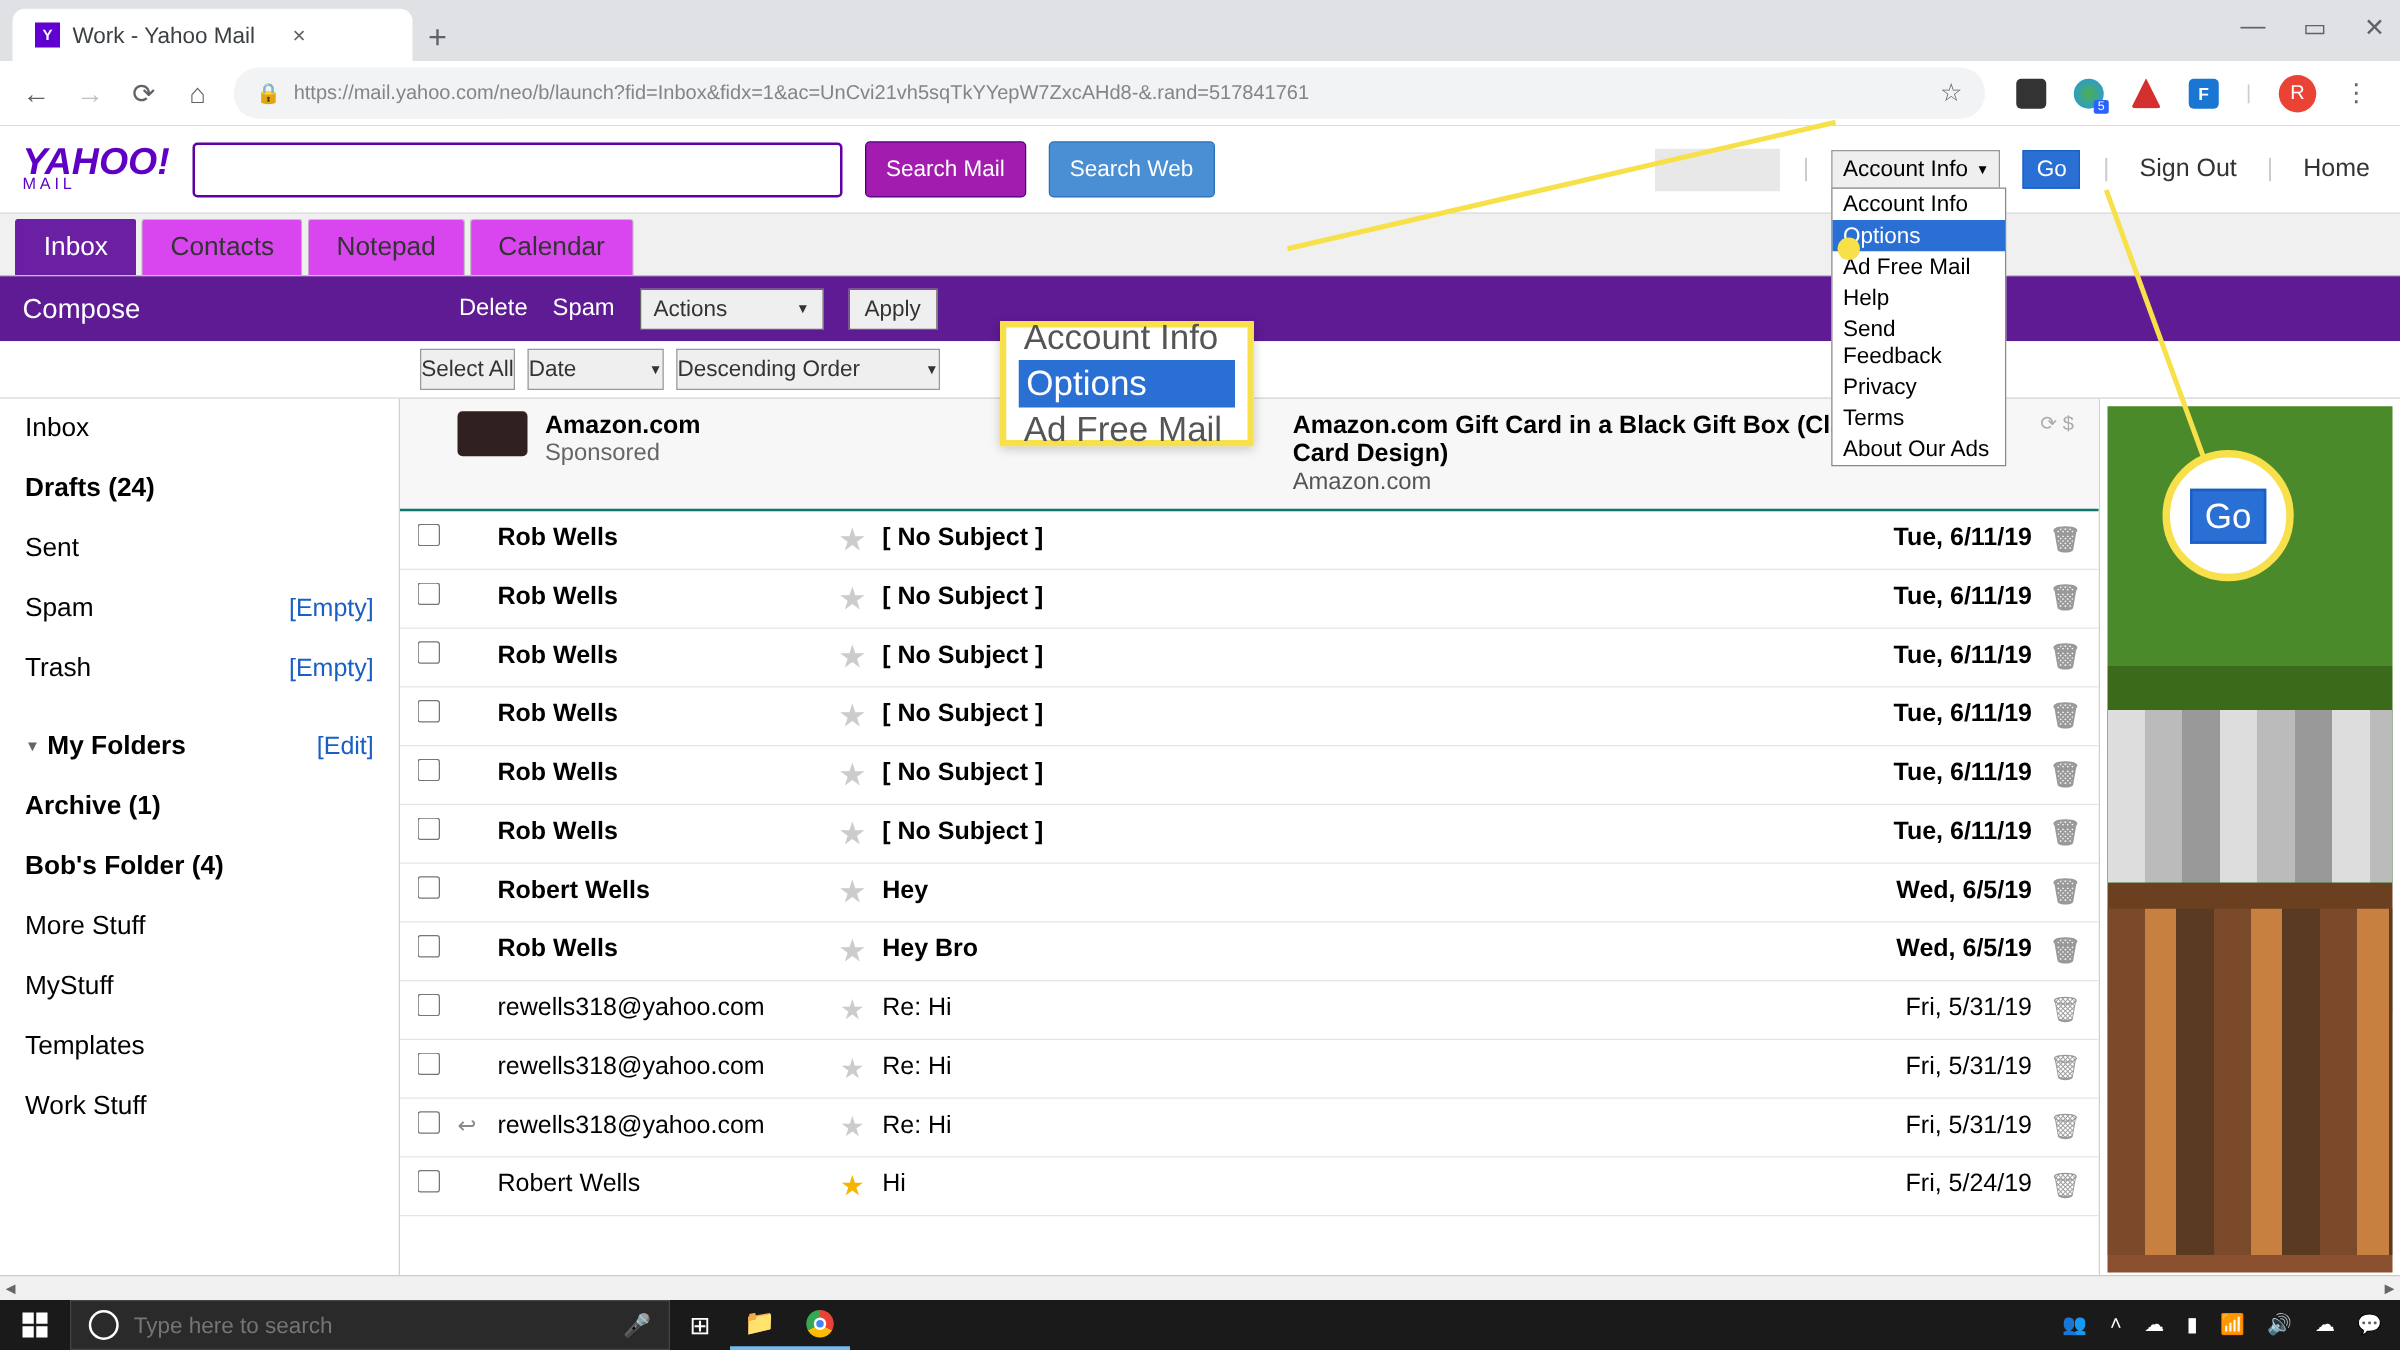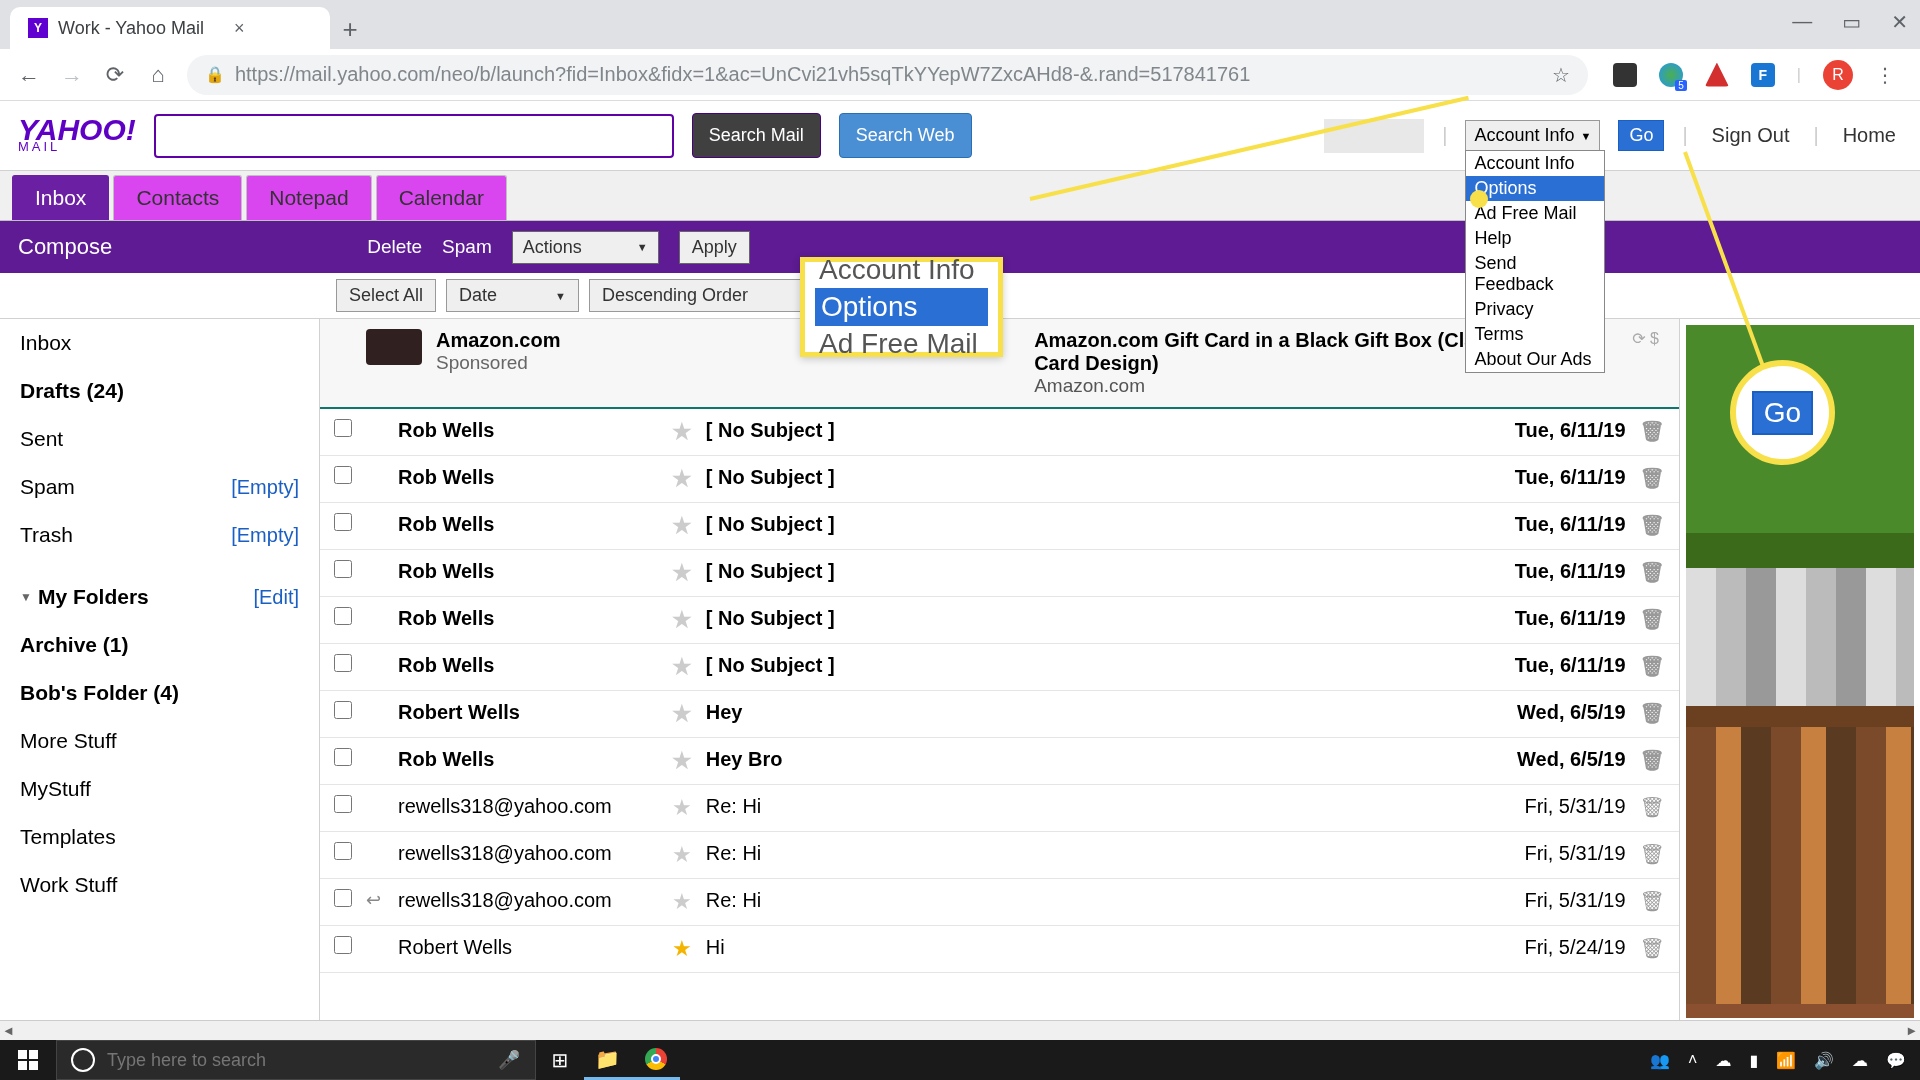--- a/index.html
+++ b/index.html
@@ -11,30 +11,30 @@
 .tab-close{color:#5f6368;cursor:pointer;font-size:18px;margin-left:20px}
 .new-tab{width:40px;height:40px;display:flex;align-items:center;justify-content:center;color:#5f6368;font-size:26px;cursor:pointer}
 .window-controls{position:absolute;right:12px;top:10px;display:flex;gap:30px}
 .window-controls span{color:#5f6368;font-size:20px;cursor:pointer}
 
 .url-bar{background:#fff;height:52px;display:flex;align-items:center;gap:15px;padding:0 15px;border-bottom:1px solid #dadce0}
 .nav-btn{color:#5f6368;font-size:22px;cursor:pointer;width:28px;text-align:center}
 .nav-btn.disabled{color:#bdc1c6}
 .url-field{flex:1;display:flex;align-items:center;gap:10px;background:#f1f3f4;border-radius:20px;padding:8px 18px}
 .lock-icon{color:#5f6368;font-size:16px}
-.url-text{font-size:20px;color:#80868b;flex:1}
+.url-text{font-size:16px;color:#80868b;flex:1}
 .url-right{display:flex;align-items:center;gap:22px;padding:0 10px}
 .ext-icon{width:24px;height:24px;border-radius:4px}
 .avatar-r{width:30px;height:30px;border-radius:50%;background:#ea4335;color:#fff;display:flex;align-items:center;justify-content:center;font-size:16px;font-weight:500}
 
 .yahoo-header{background:#fff;padding:10px 18px;display:flex;align-items:center;gap:18px;border-bottom:1px solid #d1d1d1;height:70px}
 .yahoo-logo{font-family:'Times New Roman',serif;font-weight:bold;font-style:italic;font-size:30px;color:#5f01c4;line-height:0.8}
 .yahoo-logo small{display:block;font-size:13px;font-style:normal;letter-spacing:3px;font-weight:normal}
 .search-box{width:520px;height:44px;border:2px solid #6001a5;border-radius:4px;background:#fff}
-.btn-search{background:#404040;color:#fff;border:1px solid #4a0080;padding:11px 16px;font-size:18px;border-radius:4px;cursor:pointer}
+.btn-search{background:#a21caf;color:#fff;border:1px solid #4a0080;padding:11px 16px;font-size:18px;border-radius:4px;cursor:pointer}
 .btn-web{background:#4a8fd4;color:#fff;border:1px solid #2a6fb4;padding:11px 16px;font-size:18px;border-radius:4px;cursor:pointer}
 .yh-spacer{flex:1}
 .blur-box{width:100px;height:34px;background:#e8e8e8}
 .account-select{background:#efefef;border:1px solid #999;padding:4px 8px;font-size:18px;cursor:pointer;display:flex;align-items:center;gap:6px}
 .account-select::after{content:"▼";font-size:11px}
 .go-btn{background:#2a6fd4;color:#fff;border:1px solid #1a5fc4;padding:4px 10px;font-size:18px;cursor:pointer}
 .header-link{font-size:20px;color:#333;cursor:pointer;padding:0 6px}
 .sep{color:#ccc;font-size:20px}
 
 .dropdown{position:absolute;background:#fff;border:1px solid #888;z-index:100;min-width:140px}
@@ -46,21 +46,21 @@
 .nav-tab.active{background:#6b1fa3;color:#fff;border-color:#6b1fa3}
 
 .toolbar{background:#5e1b93;color:#fff;display:flex;align-items:center;padding:8px 18px;gap:20px;height:52px}
 .compose{font-size:22px;cursor:pointer}
 .tb-link{font-size:19px;cursor:pointer}
 .tb-select{background:#efefef;color:#333;border:1px solid #666;padding:5px 10px;font-size:18px;cursor:pointer;display:flex;align-items:center;gap:55px}
 .tb-select::after{content:"▼";font-size:11px}
 .tb-apply{background:#efefef;color:#333;border:1px solid #666;padding:5px 12px;font-size:18px;cursor:pointer}
 
 .toolbar2{background:#fff;display:flex;align-items:center;padding:6px 18px 6px 336px;gap:10px;border-bottom:1px solid #d1d1d1}
-.tb2-btn{background:#efefef;color:#333;border:1px solid #999;padding:5px 12px;font-size:18px;cursor:pointer;display:flex;align-items:center;gap:8px}
+.tb2-btn{background:#efefef;color:#333;border:1px solid #999;padding:5px 0;font-size:18px;cursor:pointer;display:flex;align-items:center;gap:8px}
 .tb2-sel::after{content:"▼";font-size:11px;margin-left:50px}
 
 .main{display:flex;height:calc(100% - 49px - 52px - 70px - 44px - 52px - 48px - 20px - 40px)}
 .sidebar{width:320px;border-right:1px solid #d1d1d1;background:#fff;padding-top:0}
 .sb-item{padding:12px 20px;font-size:21px;display:flex;justify-content:space-between;align-items:center;cursor:pointer}
 .sb-link{color:#1a5fc4;font-size:20px}
 .sb-header{display:flex;align-items:center;gap:6px;font-weight:bold}
 .sb-tri{font-size:12px;color:#666}
 .message-area{flex:1;display:flex;overflow:hidden}
 .msg-list{flex:1;border-right:1px solid #d1d1d1;overflow-y:auto}

